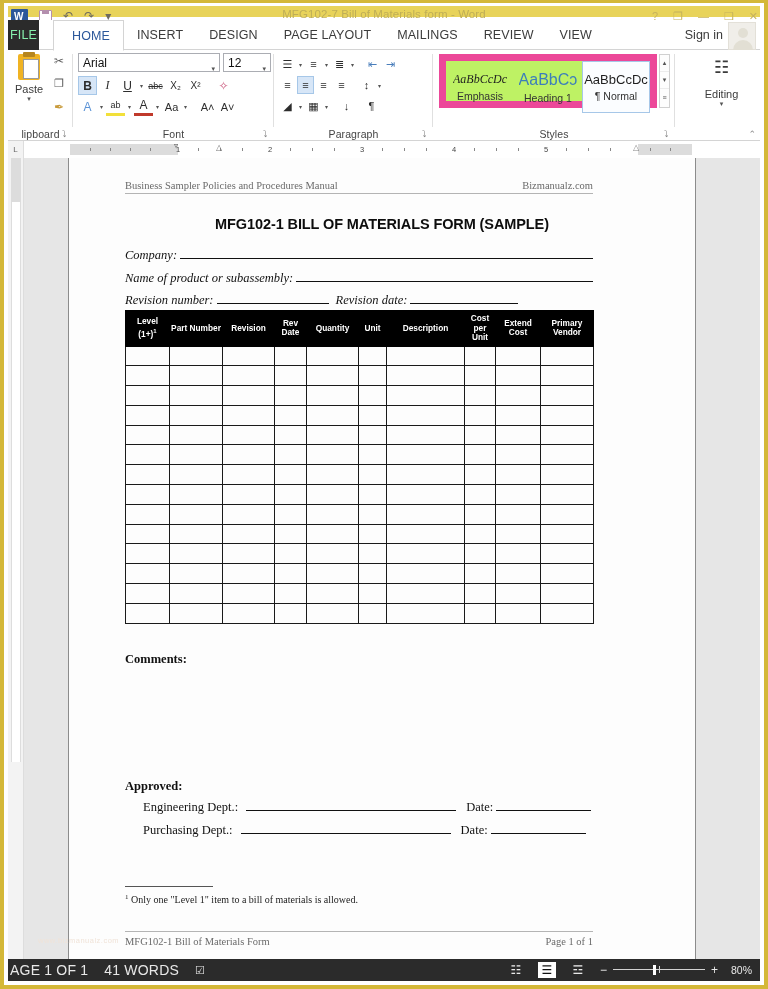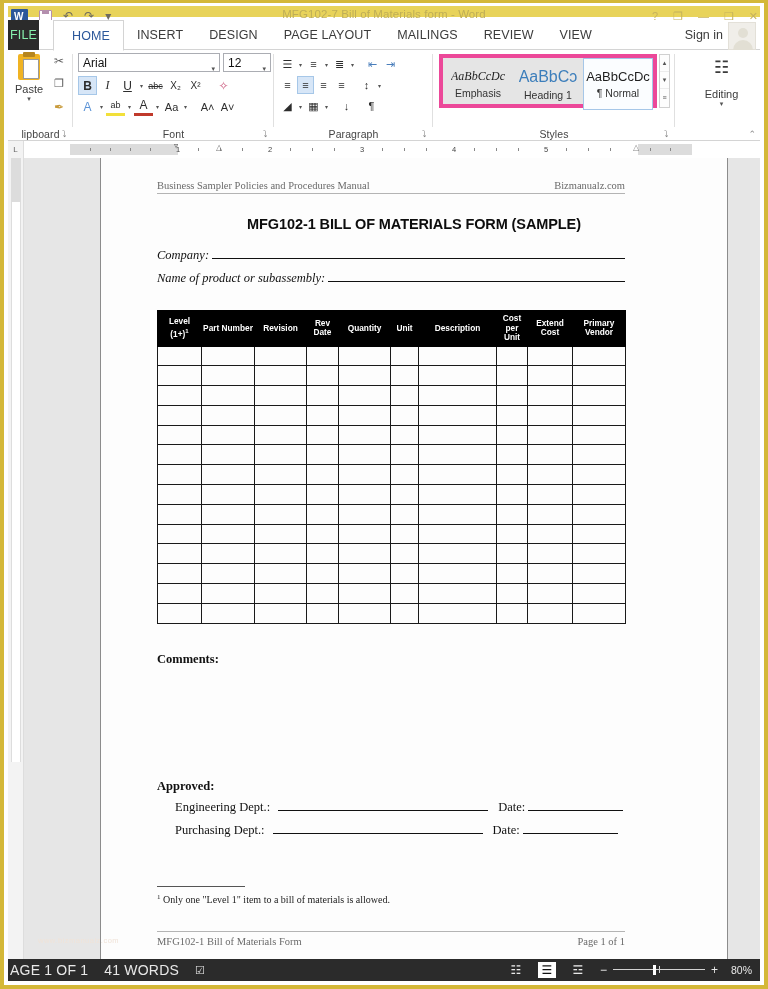--- a/index.html
+++ b/index.html
@@ -144,21 +144,21 @@
 
   
   #g-paragraph { left: 266px; width: 159px; }
   .pbtn { min-width: 17px; height: 18px; display: flex; align-items: center; justify-content: center; font-size: 11px; color: #2d2d2d; }
   .pbtn.sel { background: #d7e6f7; border: 1px solid #a6c7e8; }
 
   
   #g-styles { left: 425px; width: 242px; }
   .stylebox {
     position: absolute; left: 6px; top: 4px; width: 218px; height: 54px;
-    border: 4px solid #ec4899; background: #e5e5e5; display: flex;
+    border: 7px solid #ec4899; background: #bef264; display: flex;
   }
   .stylecell { width: 72px; height: 52px; display: flex; flex-direction: column; align-items: center; justify-content: center; }
   .stylecell.sel { border: 1px solid #a6c7e8; background: #fbfdff; }
   .sprev { font-size: 13px; color: #1f1f1f; white-space: nowrap; overflow: hidden; }
   .sprev.em { font-style: italic; font-family: "Liberation Serif", serif; font-size: 12px; }
   .sprev.h1 { color: #3c7ebb; font-size: 16px; }
   .sname { font-size: 10.5px; color: #333; margin-top: 3px; }
   .scroller { position: absolute; left: 226px; top: 4px; width: 11px; height: 54px; border: 1px solid #d0d0d0; background: #fdfdfd; }
   .scroller div { height: 17px; font-size: 7px; color: #555; display: flex; align-items: center; justify-content: center; border-bottom: 1px solid #ececec; }
 
@@ -190,21 +190,20 @@
 
   
   .canvas {
     position: absolute; left: 16px; top: 152px; right: 0; bottom: 22px;
     background: #e6e6e6; overflow: hidden;
   }
   .page {
     position: absolute; left: 44px; top: 0; width: 628px; height: 100%;
     background: #fdfdfd; border-left: 1px solid #8c8c8c; border-right: 1px solid #8c8c8c;
     box-shadow: 0 0 0 0 transparent;
-    margin-left: 32px;
   }
   .page-inner { position: absolute; left: 0; top: 0; width: 100%; height: 100%; }
 
   .doc-header {
     position: absolute; left: 56px; top: 22px; width: 468px;
     border-bottom: 1px solid #b4b4b4; padding-bottom: 2px;
     display: flex; justify-content: space-between;
     font-family: "Liberation Serif", serif; font-size: 10.5px; color: #6a6a6a;
   }
   .doc-title {
@@ -497,20 +496,26 @@
 
         <div class="fields">
           <div class="fline">
             <span class="lbl">Company:</span>
             <span class="rule"></span>
           </div>
           <div class="fline">
             <span class="lbl">Name of product or subassembly:</span>
             <span class="rule"></span>
           </div>
+          <div class="fline">
+            <span class="lbl">Revision number:</span>
+            <span class="rule fixed" style="width:112px;"></span>
+            <span class="lbl" style="margin-left:7px;">Revision date:</span>
+            <span class="rule fixed" style="width:108px;"></span>
+          </div>
         </div>
 
         <table class="bomtable">
           <colgroup id="bom-cols">
                 <col style="width: 44px;">
                 <col style="width: 53px;">
                 <col style="width: 52px;">
                 <col style="width: 32px;">
                 <col style="width: 52px;">
                 <col style="width: 28px;">

